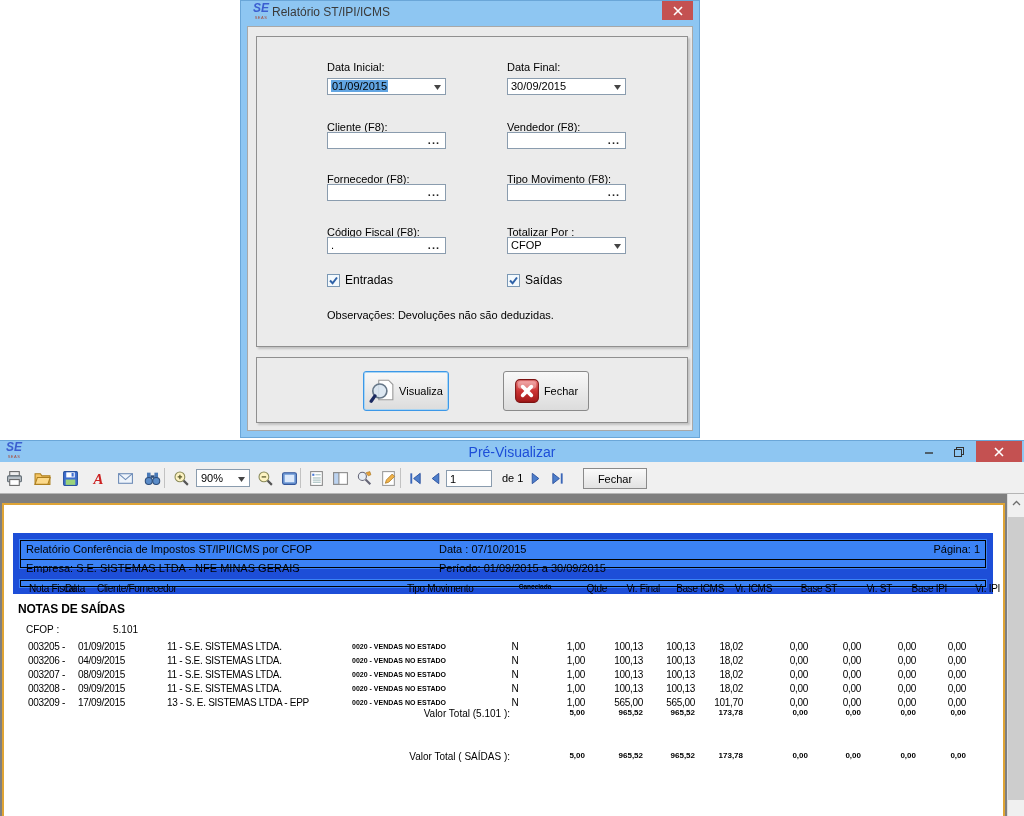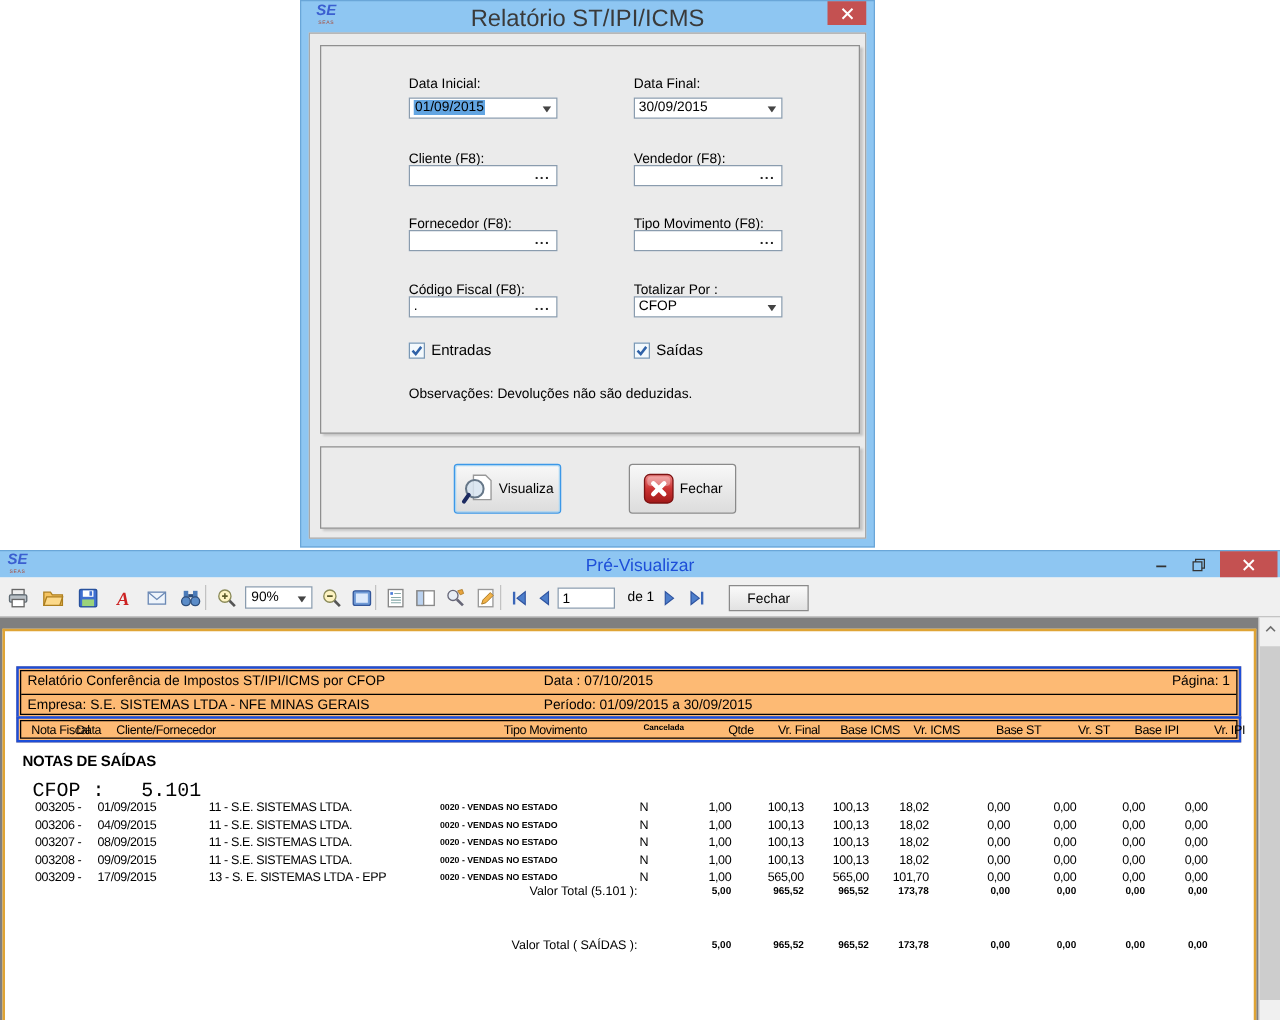--- a/index.html
+++ b/index.html
@@ -7,21 +7,21 @@
        font-family:"Liberation Sans",sans-serif;color:#000;}
   svg{display:block;}
 
   
   .dialog{position:absolute;left:240px;top:0;width:460px;height:438px;
           background:#8ec6f2;border:1px solid #6aa6d8;box-sizing:border-box;}
   .dlg-titlebar{position:absolute;left:0;top:0;right:0;height:25px;}
   .logo{position:absolute;left:8px;top:3px;width:24px;height:19px;text-align:center;line-height:9px;}
   .logo-se{font-weight:bold;font-style:italic;font-size:12px;color:#3b5fd0;display:block;}
   .logo-sub{font-size:4px;color:#a84a38;letter-spacing:.5px;display:block;}
-  .dlg-title{position:absolute;left:0;right:0;top:4px;text-align:center;font-size:19px;color:#3a3a3a;}
+  .dlg-title{position:absolute;left:0;right:0;top:4px;text-align:left;font-size:12px;color:#3a3a3a;padding-left:31px;}
   .dlg-close{position:absolute;right:6px;top:0;width:31px;height:19px;background:#c45151;
              display:flex;align-items:center;justify-content:center;cursor:pointer;}
   .dlg-body{position:absolute;left:6px;right:6px;top:25px;bottom:6px;background:#ebebeb;
             border:1px solid #a8a8a8;box-sizing:border-box;}
   .panel{position:absolute;background:#ebebeb;border:1px solid #8f8f8f;
          box-shadow:2px 2px 2px rgba(0,0,0,.18);box-sizing:border-box;}
   .group-box{left:8px;top:9px;width:432px;height:311px;}
   .btn-panel{left:8px;top:330px;width:432px;height:66px;}
   .flabel{position:absolute;font-size:11px;white-space:nowrap;}
   .fld{position:absolute;width:119px;height:17px;background:#fff;border:1px solid #8a9cae;
@@ -59,21 +59,21 @@
   .de-label{position:absolute;left:502px;top:10px;font-size:11px;}
   .tb-fechar{position:absolute;left:583px;top:6px;width:64px;height:21px;border:1px solid #8a8a8a;
              background:linear-gradient(#fafafa,#e2e2e2);font-size:11px;font-family:"Liberation Sans",sans-serif;cursor:pointer;}
 
   .pv-viewport{position:absolute;left:0;top:54px;right:17px;bottom:0;background:#7f7f7f;}
   .report-page{position:absolute;left:2px;top:9px;right:2px;bottom:0;background:#fff;
                border:2px solid #dfa435;border-bottom:none;box-sizing:border-box;}
   .report-content{position:absolute;left:0;top:0;right:0;bottom:0;}
 
   
-  .dbox{position:absolute;border:2px solid #1d4ed8;padding:1px;box-sizing:border-box;background:#fdba74;}
+  .dbox{position:absolute;border:6px solid #1d4ed8;padding:1px;box-sizing:border-box;background:#3b82f6;}
   .dbox-inner{border:1px solid #000;height:100%;box-sizing:border-box;position:relative;}
   .hdr-box{left:9px;top:28px;width:980px;height:42px;}
   .hdr-line{position:relative;height:18px;font-size:11px;}
   .hdr-line1{border-bottom:1px solid #000;}
   .hl-left{position:absolute;left:5px;top:2px;white-space:nowrap;}
   .hl-mid{position:absolute;left:418px;top:2px;white-space:nowrap;}
   .hl-right{position:absolute;right:5px;top:2px;white-space:nowrap;}
   .col-box{left:9px;top:68px;width:980px;height:21px;}
 
   .rcell{position:absolute;white-space:nowrap;font-size:10px;letter-spacing:-0.3px;top:0;}
@@ -92,21 +92,21 @@
   .c-cliente{left:163px;}
   .c-tipo{left:348px;font-size:7px;font-weight:bold;letter-spacing:0;top:2px;}
   .c-canc{left:476px;width:70px;text-align:center;}
   .v{width:60px;text-align:right;}
   .v1{left:521px;}.v2{left:579px;}.v3{left:631px;}.v4{left:679px;}
   .v5{left:744px;}.v6{left:797px;}.v7{left:852px;}.v8{left:902px;}
   .tval{font-size:8px;font-weight:bold;letter-spacing:0;}
   .t-label{position:absolute;left:300px;width:206px;text-align:right;font-size:10px;top:0;}
 
   .section-title{position:absolute;left:14px;top:97px;font-size:12px;font-weight:bold;letter-spacing:-0.2px;}
-  .cfop-line{position:absolute;left:22px;top:119px;font-size:16px;font-family:Liberation Mono, monospace;}
+  .cfop-line{position:absolute;left:22px;top:119px;font-size:10px;}
   .cfop-val{position:absolute;left:87px;top:0;}
 
   
   .scrollbar{position:absolute;right:0;top:54px;width:17px;bottom:0;background:#f0f0f0;border-left:1px solid #dcdcdc;box-sizing:border-box;}
   .sb-up{position:absolute;left:0;top:0;width:16px;height:17px;display:flex;align-items:center;justify-content:center;cursor:pointer;}
   .sb-thumb{position:absolute;left:0;top:23px;width:16px;height:283px;background:#cdcdcd;cursor:pointer;}
 </style>
 </head>
 <body>
 

